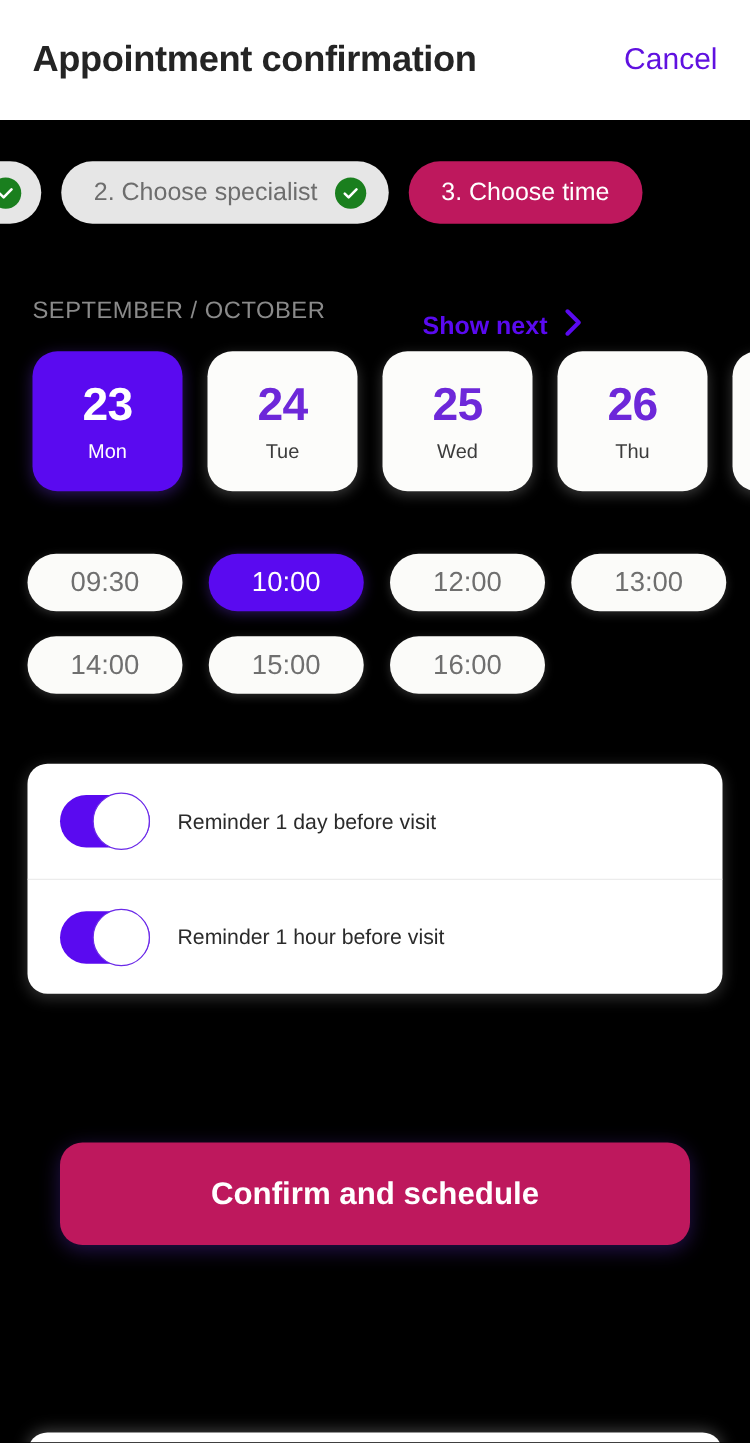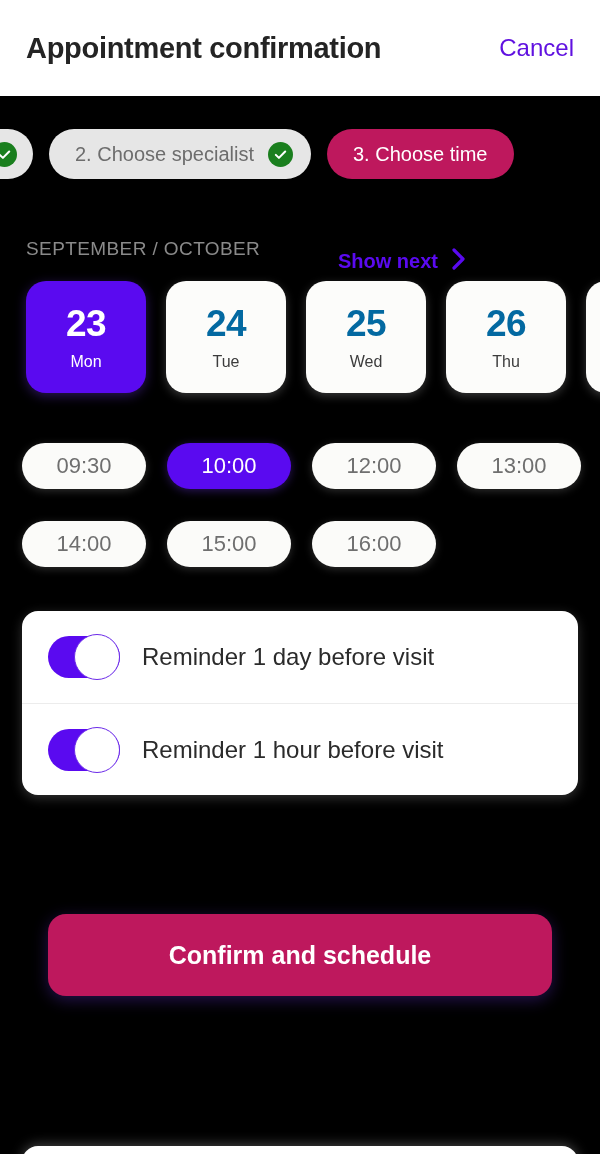--- a/index.html
+++ b/index.html
@@ -157,42 +157,42 @@
     box-shadow: 0 3px 10px rgba(255,255,255,0.22);
     cursor: pointer;
   }
   .date-card.selected {
     background: #5a0af0;
     box-shadow: 0 3px 12px rgba(120,60,255,0.35);
   }
   .date-num {
     font-size: 37px;
     font-weight: bold;
-    color: #0369a1;
+    color: #6d28d9;
     line-height: 1;
     letter-spacing: -0.5px;
   }
   .date-dow {
     font-size: 16px;
     color: #3c3c3c;
     margin-top: 12px;
     line-height: 1;
   }
   .date-card.selected .date-num,
   .date-card.selected .date-dow { color: #ffffff; }
 
   
   .times {
     position: absolute;
     left: 22px;
     top: 443px;
     width: 560px;
     display: flex;
     flex-wrap: wrap;
-    gap: 32px 21px;
+    gap: 20px 21px;
   }
   .time-chip {
     width: 124px;
     height: 46px;
     border-radius: 23px;
     background: #fbfbf9;
     display: flex;
     align-items: center;
     justify-content: center;
     font-size: 22px;
@@ -242,21 +242,21 @@
     left: 26px;
     width: 46px;
     height: 46px;
     border-radius: 50%;
     background: #ffffff;
     border: 1px solid #6b2ae8;
     box-sizing: border-box;
   }
   .reminder-label {
     margin-left: 22px;
-    font-size: 24px;
+    font-size: 17px;
     color: #2b2b2b;
     line-height: 1;
   }
 
   
   .confirm-btn {
     position: absolute;
     left: 48px;
     top: 914px;
     width: 504px;

